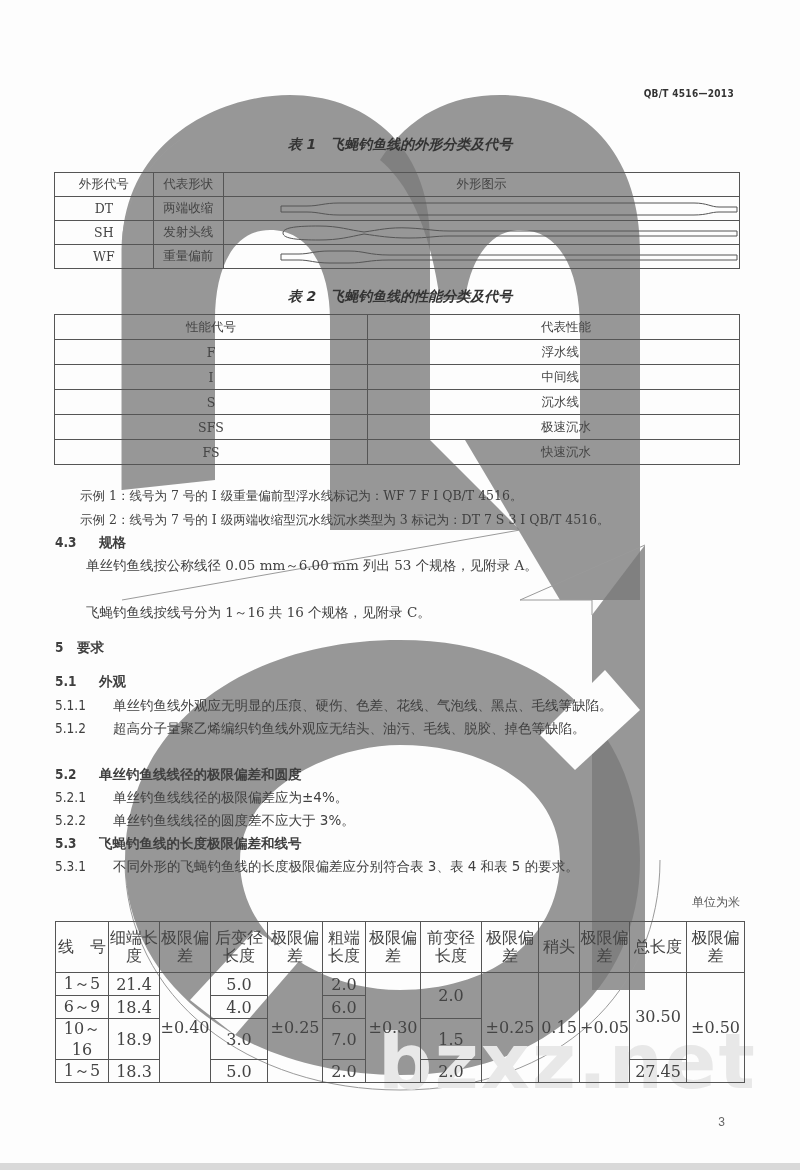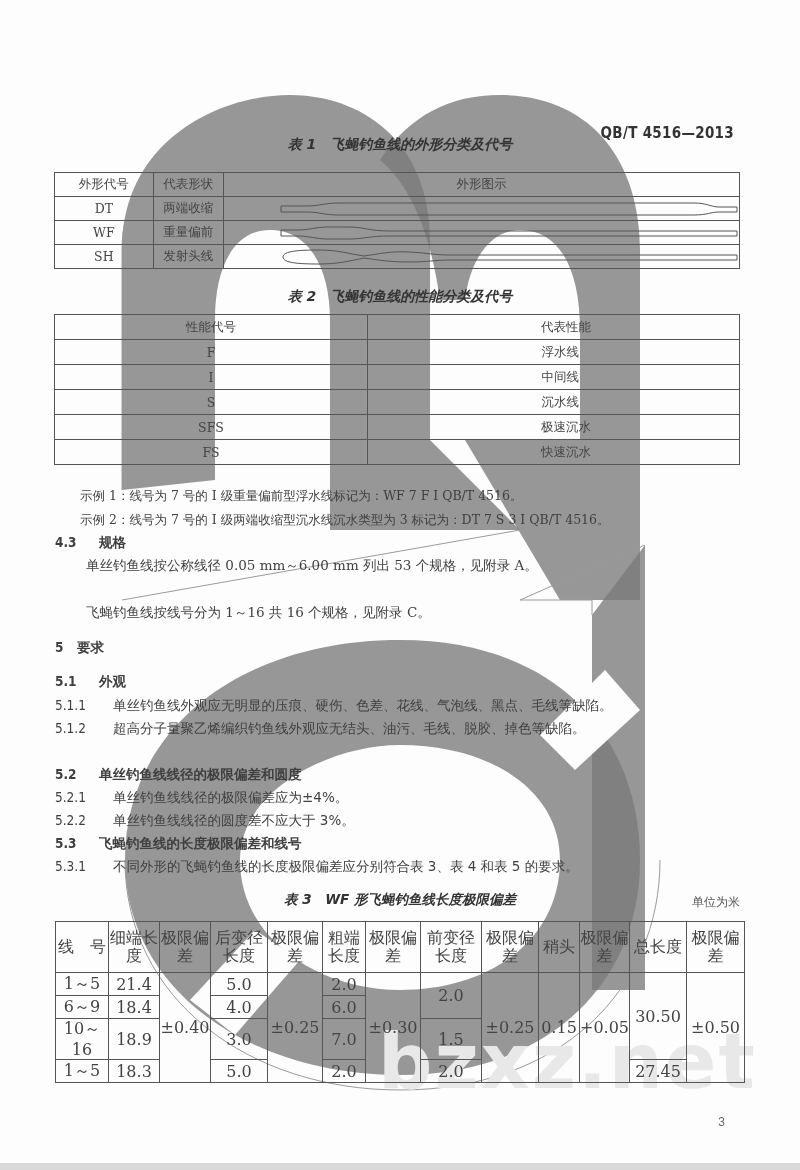--- a/index.html
+++ b/index.html
@@ -2,22 +2,22 @@
 <html><head>
 <meta charset="utf-8">
 <style>
   html,body{margin:0;padding:0;}
   body{width:800px;height:1170px;background:#ffffff;position:relative;overflow:hidden;
        font-family:"DejaVu Serif","Liberation Serif",serif;color:#3a3a3a;}
   .page{position:absolute;left:0;top:0;width:800px;height:1170px;background:#fdfdfd;}
   .page-edge{position:absolute;left:0;top:1163px;width:800px;height:7px;background:#d9d9d9;}
   .wm{position:absolute;left:0;top:0;width:800px;height:1170px;pointer-events:none;z-index:1;}
   .content{position:absolute;left:0;top:0;width:800px;height:1170px;z-index:2;}
-  .std-code{position:absolute;right:66px;top:88px;font-size:15px;font-weight:bold;color:#333;
-            font-family:"DejaVu Sans Condensed","DejaVu Sans",sans-serif;letter-spacing:0.3px;margin-top:36px;}
+  .std-code{position:absolute;right:66px;top:88px;font-size:10px;font-weight:bold;color:#333;
+            font-family:"DejaVu Sans Condensed","DejaVu Sans",sans-serif;letter-spacing:0.3px;}
   .caption{position:absolute;left:0;width:800px;text-align:center;font-size:14px;font-weight:bold;
            color:#333;font-family:"DejaVu Sans","Liberation Sans",sans-serif;font-style:italic;}
   table{border-collapse:collapse;position:absolute;font-size:12.5px;color:#444;}
   td,th{border:1px solid #555;text-align:center;font-weight:normal;padding:0;}
   .t1{left:54px;top:172px;width:686px;}
   .t1 td{height:23px;}
   .t2{left:54px;top:314px;width:686px;}
   .t2 td{height:24px;}
   .t3{left:55px;top:921px;width:690px;font-size:16px;border-radius:30px;}
   .t3 td{height:22px;}
@@ -79,37 +79,37 @@
       <tr>
         <td>DT</td>
         <td>两端收缩</td>
         <td class="shape">
           <svg width="460" height="14" viewBox="0 0 460 14" style="margin-left:55px;">
             <path d="M2,4 L28,4 C40,4 45,1 60,1 L415,1 C428,1 432,5 440,5 L458,5 L458,10 L440,10 C432,10 428,13 415,13 L60,13 C45,13 40,10 28,10 L2,10 Z" fill="none" stroke="#555" stroke-width="1"></path>
           </svg>
         </td>
       </tr>
       <tr>
+        <td>SH</td>
+        <td>发射头线</td>
+        <td class="shape">
+          <svg width="460" height="16" viewBox="0 0 460 16" style="margin-left:55px;">
+            <path d="M4,8 C4,2 20,1 40,1 C60,1 70,5 85,7 C100,5 110,2 130,3 C150,4 155,6 170,6 L458,6 L458,11 L170,11 C155,11 150,13 130,13 C110,13 100,11 85,9 C70,12 60,15 40,15 C20,15 4,14 4,8 Z" fill="none" stroke="#555" stroke-width="1"></path>
+          </svg>
+        </td>
+      </tr>
+      <tr>
         <td>WF</td>
         <td>重量偏前</td>
         <td class="shape">
           <svg width="460" height="14" viewBox="0 0 460 14" style="margin-left:55px;">
             <path d="M2,4 L20,4 C30,4 36,1 50,1 L70,1 C85,1 90,5 110,5 L458,5 L458,10 L110,10 C90,10 85,13 70,13 L50,13 C36,13 30,10 20,10 L2,10 Z" fill="none" stroke="#555" stroke-width="1"></path>
           </svg>
         </td>
       </tr>
-      <tr>
-        <td>SH</td>
-        <td>发射头线</td>
-        <td class="shape">
-          <svg width="460" height="16" viewBox="0 0 460 16" style="margin-left:55px;">
-            <path d="M4,8 C4,2 20,1 40,1 C60,1 70,5 85,7 C100,5 110,2 130,3 C150,4 155,6 170,6 L458,6 L458,11 L170,11 C155,11 150,13 130,13 C110,13 100,11 85,9 C70,12 60,15 40,15 C20,15 4,14 4,8 Z" fill="none" stroke="#555" stroke-width="1"></path>
-          </svg>
-        </td>
-      </tr>
     </tbody>
       </table>
 
     <div class="caption" style="top:288px;">表 2　飞蝇钓鱼线的性能分类及代号</div>
     <table class="t2">
       <tbody>
           <tr>
         <td style="width:312px;">性能代号</td>
         <td style="text-align:right;padding-right:148px;">代表性能</td>
       </tr>
@@ -166,21 +166,20 @@
     <div class="line sec" style="left:55px;top:812px;">
       <span class="num" style="min-width:58px;">5.2.2</span><span>单丝钓鱼线线径的圆度差不应大于 3%。</span>
     </div>
     <div class="line sec bold" style="left:55px;top:835px;">
       <span class="num">5.3</span><span>飞蝇钓鱼线的长度极限偏差和线号</span>
     </div>
     <div class="line sec" style="left:55px;top:858px;">
       <span class="num" style="min-width:58px;">5.3.1</span><span>不同外形的飞蝇钓鱼线的长度极限偏差应分别符合表 3、表 4 和表 5 的要求。</span>
     </div>
 
-    <div class="caption" style="top:891px;font-size:13.5px;">表 3　WF 形飞蝇钓鱼线长度极限偏差</div>
     <div class="unit">单位为米</div>
     <table class="t3">
       <tbody>
           <tr class="h">
         <td style="width:52px;">线　号</td>
         <td style="width:50px;">细端长度</td>
         <td style="width:50px;">极限偏差</td>
         <td style="width:56px;">后变径长度</td>
         <td style="width:54px;">极限偏差</td>
         <td style="width:42px;">粗端长度</td>

